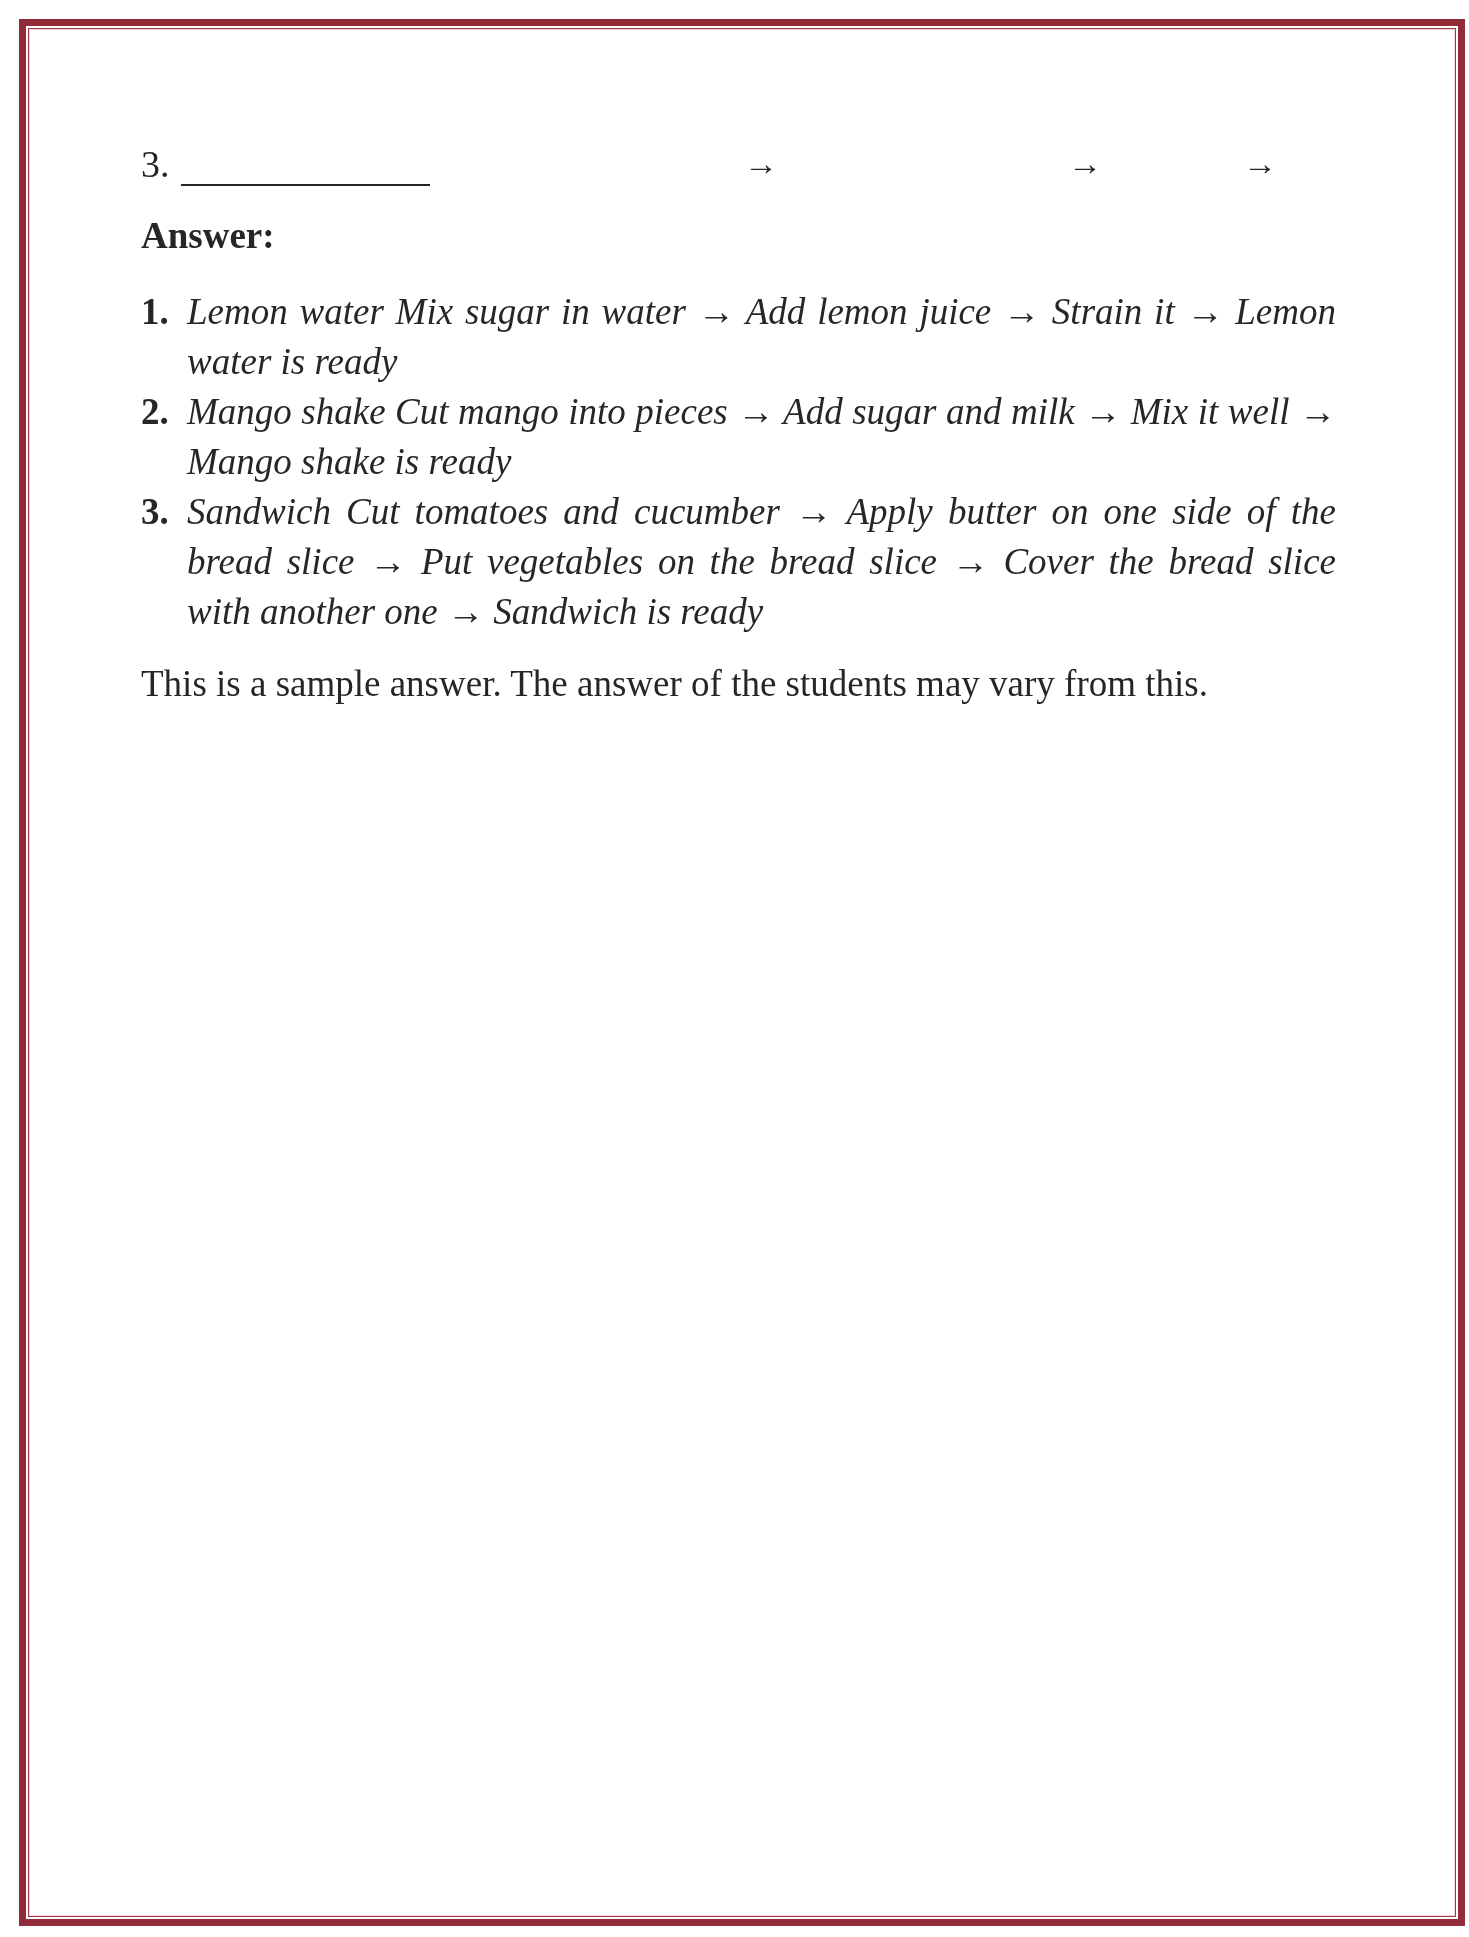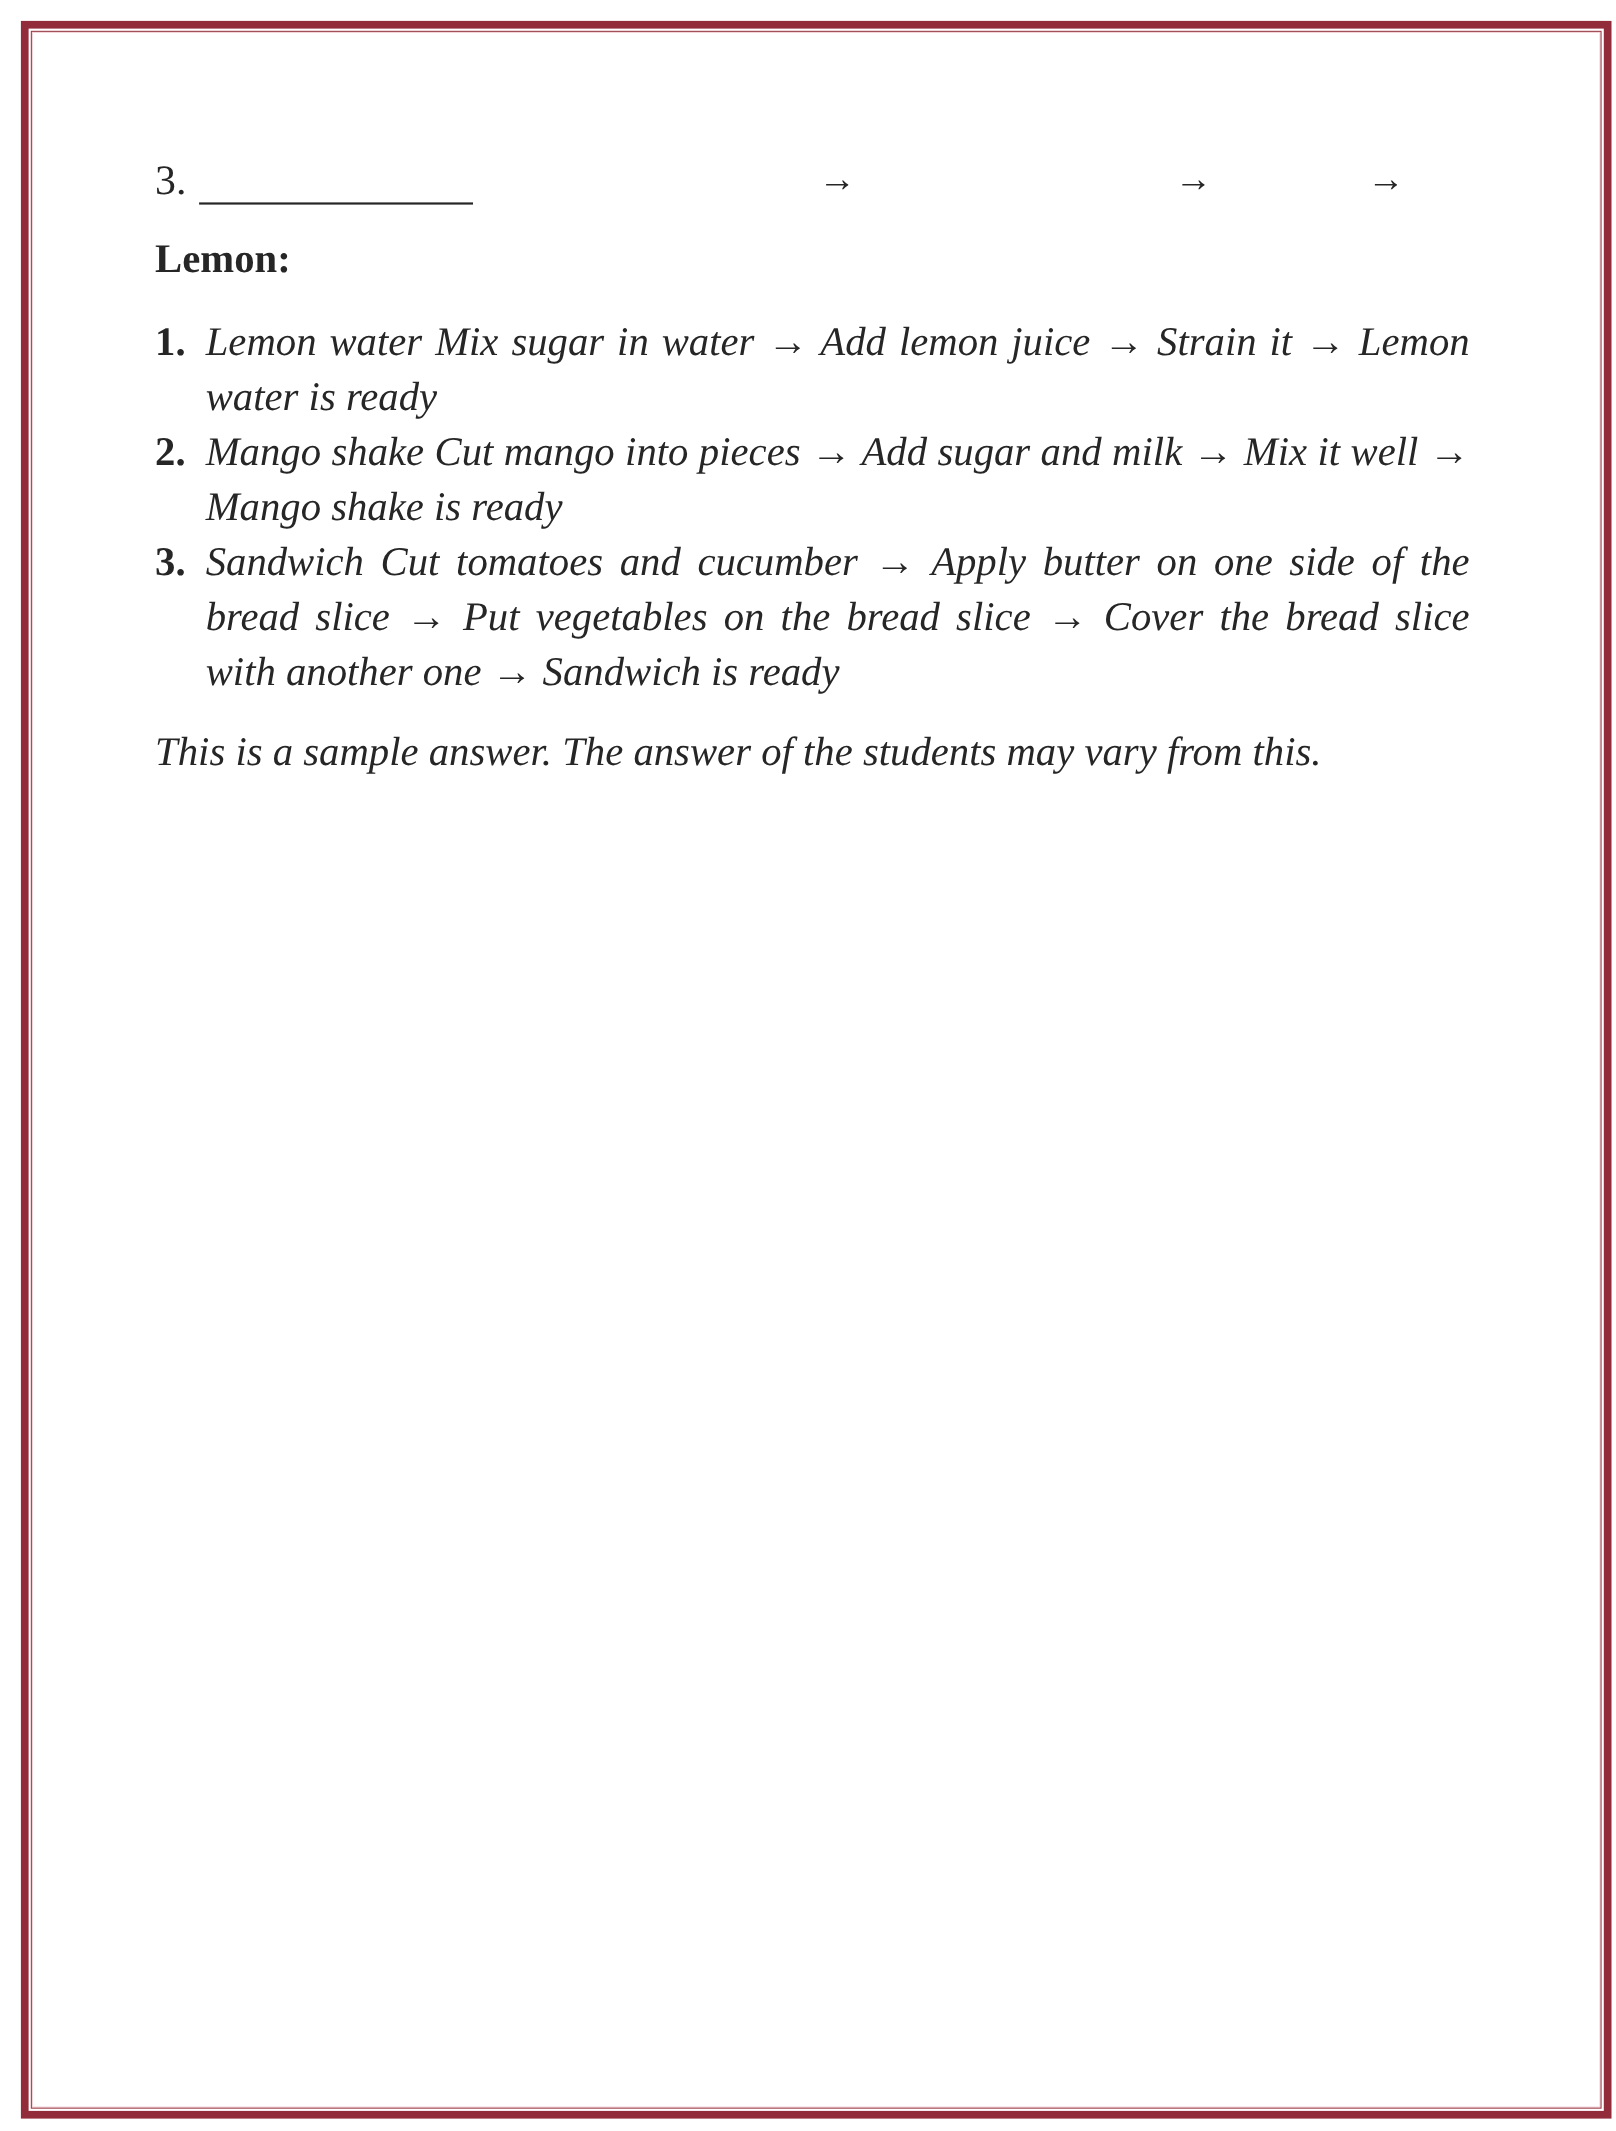--- a/index.html
+++ b/index.html
@@ -97,41 +97,40 @@
       text-align: justify;
       text-align-last: left;
       font-style: italic;
     }
     .note {
       position: absolute;
       left: 141px;
       top: 660px;
       width: 1200px;
       font-size: 37px;
-      font-style: italic;
       line-height: 48px;
       white-space: nowrap;
     }
   </style>
 </head>
 <body>
 
 <div class="frame-outer">
   <div class="frame-inner"></div>
 </div>
 
 <div class="content">
 
   <div class="q-line">3.</div>
   <div class="q-blank"></div>
   <span class="q-arrow" style="left:744px;">→</span>
   <span class="q-arrow" style="left:1068px;">→</span>
   <span class="q-arrow" style="left:1243px;">→</span>
 
-  <div class="answer-heading">Lemon:</div>
+  <div class="answer-heading">Answer:</div>
 
   <ol class="answer-list">
     <li class="answer-item">
       <span class="item-num">1.</span>
       <span class="item-text">Lemon water Mix sugar in water → Add lemon juice → Strain it → Lemon water is ready</span>
     </li>
     <li class="answer-item">
       <span class="item-num">2.</span>
       <span class="item-text">Mango shake Cut mango into pieces → Add sugar and milk → Mix it well → Mango shake is ready</span>
     </li>

